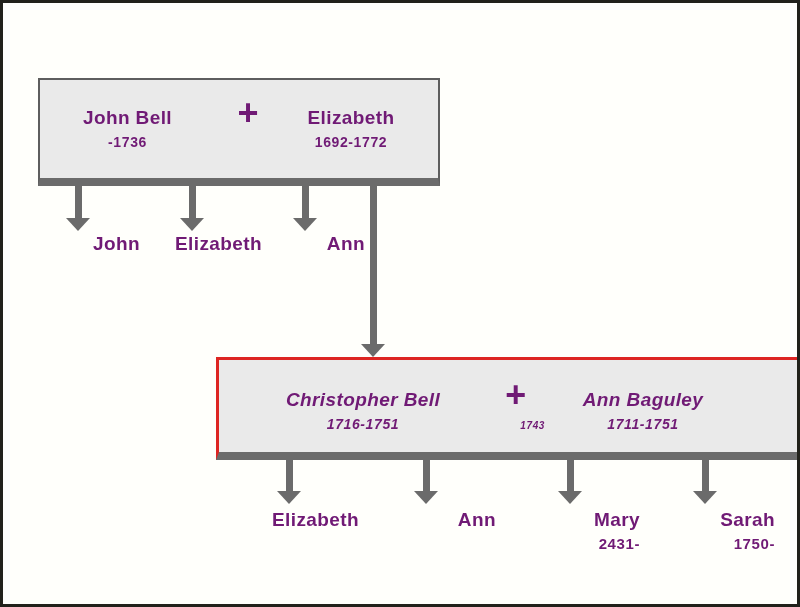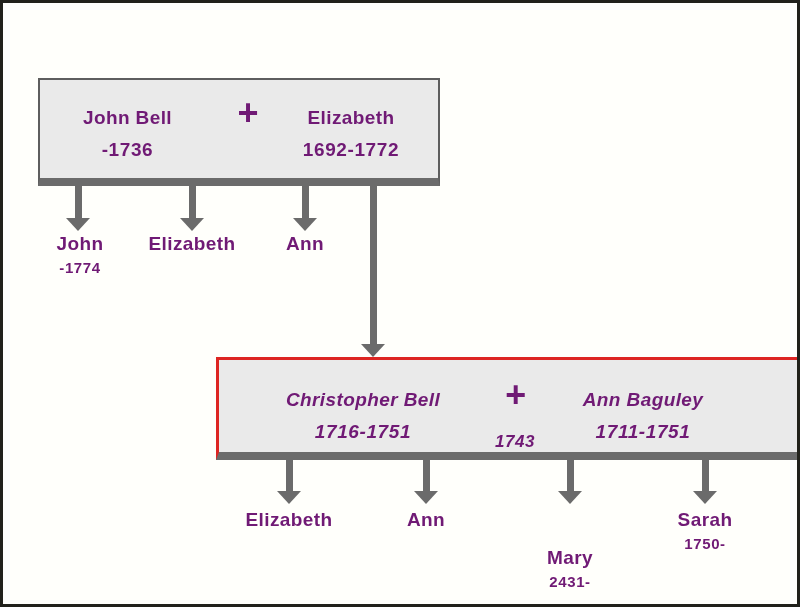--- a/index.html
+++ b/index.html
@@ -41,41 +41,42 @@
     position: absolute;
     text-align: center;
   }
   .person .name {
     font-size: 19px;
     line-height: 23px;
     letter-spacing: 0.4px;
     display: block;
   }
   .person .dates {
-    font-size: 19px;
+    font-size: 14px;
     line-height: 19px;
     letter-spacing: 0.6px;
-    margin-top: 11px;
+    margin-top: 4px;
     display: block;
   }
   .plus {
     position: absolute;
     text-align: center;
   }
   .plus .sym {
     font-size: 36px;
     line-height: 34px;
     display: block;
   }
   .plus .year {
-    font-size: 17px;
+    font-size: 10px;
     line-height: 19px;
     letter-spacing: 0.6px;
-    margin-top: 20px;
-    display: block;
+    margin-top: 4px;
+    display: block;
+    text-align: right;
   }
   
   #f1-father { left: 0;     top: 26px; width: 175px; }
   #f1-plus   { left: 178px; top: 16px; width: 60px;  }
   #f1-mother { left: 228px; top: 26px; width: 166px; }
   
   #f2-father { left: 10px;  top: 28px; width: 268px; }
   #f2-plus   { left: 266px; top: 18px; width: 60px;  }
   #f2-mother { left: 334px; top: 28px; width: 180px; }
   
@@ -105,21 +106,21 @@
   #arrow-r1c1 { left: 63px;  }
   #arrow-r1c2 { left: 177px; }
   #arrow-r1c3 { left: 290px; }
   #arrow-r2c1 { left: 274px; }
   #arrow-r2c2 { left: 411px; }
   #arrow-r2c3 { left: 555px; }
   #arrow-r2c4 { left: 690px; }
   
   .child {
     position: absolute;
-    text-align: center;
+    text-align: right;
   }
   .child .name {
     font-size: 19px;
     line-height: 23px;
     letter-spacing: 0.4px;
     display: block;
   }
   .child .dates {
     font-size: 15px;
     line-height: 19px;
@@ -127,21 +128,21 @@
     margin-top: 3px;
     display: block;
   }
   .crow1 { top: 229px; }
   .crow2 { top: 505px; }
   #child-john      { left: 17px;  width: 120px; }
   #child-elizabeth1{ left: 119px; width: 140px; }
   #child-ann1      { left: 242px; width: 120px; }
   #child-elizabeth2{ left: 216px; width: 140px; }
   #child-ann2      { left: 353px; width: 140px; }
-  #child-mary      { left: 497px; width: 140px; margin-top: 38px; }
+  #child-mary      { left: 497px; width: 140px; }
   #child-sarah     { left: 632px; width: 140px; }
 </style>
 </head>
 <body>
 
 <div id="frame">
 
   <div id="family1-box" class="family-box">
     <div class="person" id="f1-father">
       <span class="name">John Bell</span>
@@ -168,21 +169,20 @@
     <div class="shaft"></div>
     <div class="head"></div>
   </div>
   <div class="arrow" id="arrow-long">
     <div class="shaft"></div>
     <div class="head"></div>
   </div>
 
   <div class="child crow1" id="child-john">
     <span class="name">John</span>
-    <span class="dates">-1774</span>
   </div>
   <div class="child crow1" id="child-elizabeth1">
     <span class="name">Elizabeth</span>
     <span class="dates"></span>
   </div>
   <div class="child crow1" id="child-ann1">
     <span class="name">Ann</span>
     <span class="dates"></span>
   </div>
 

